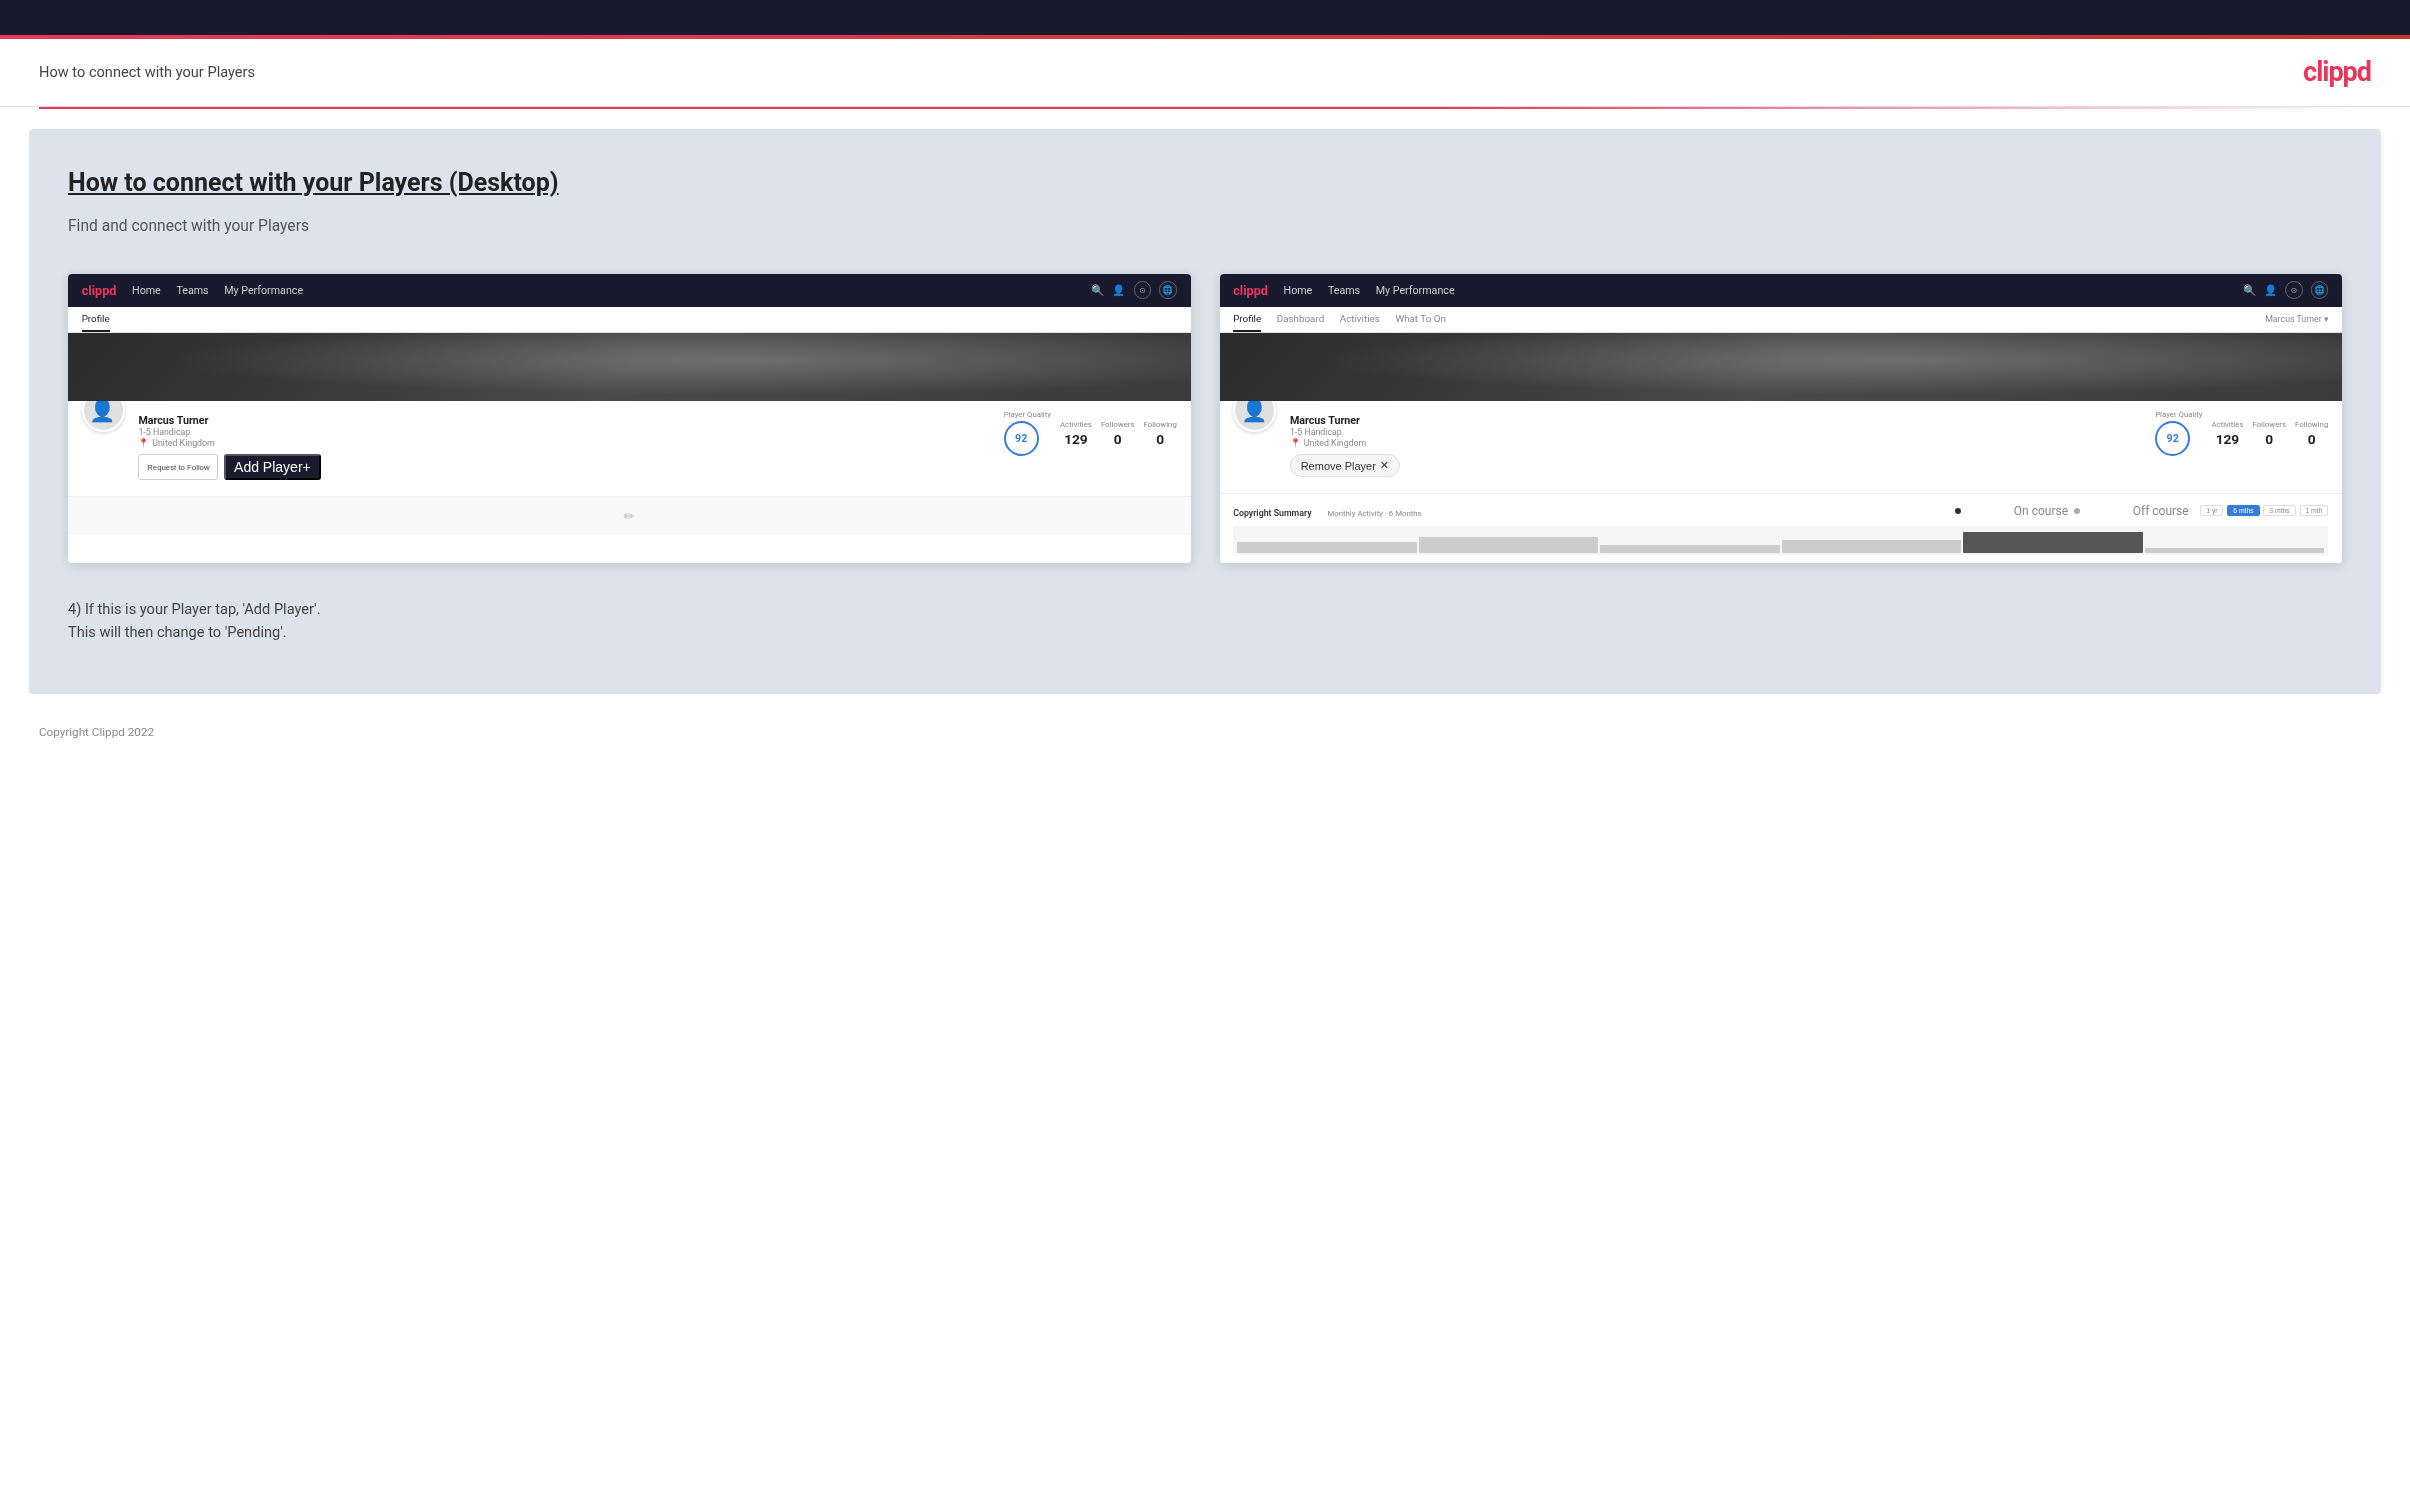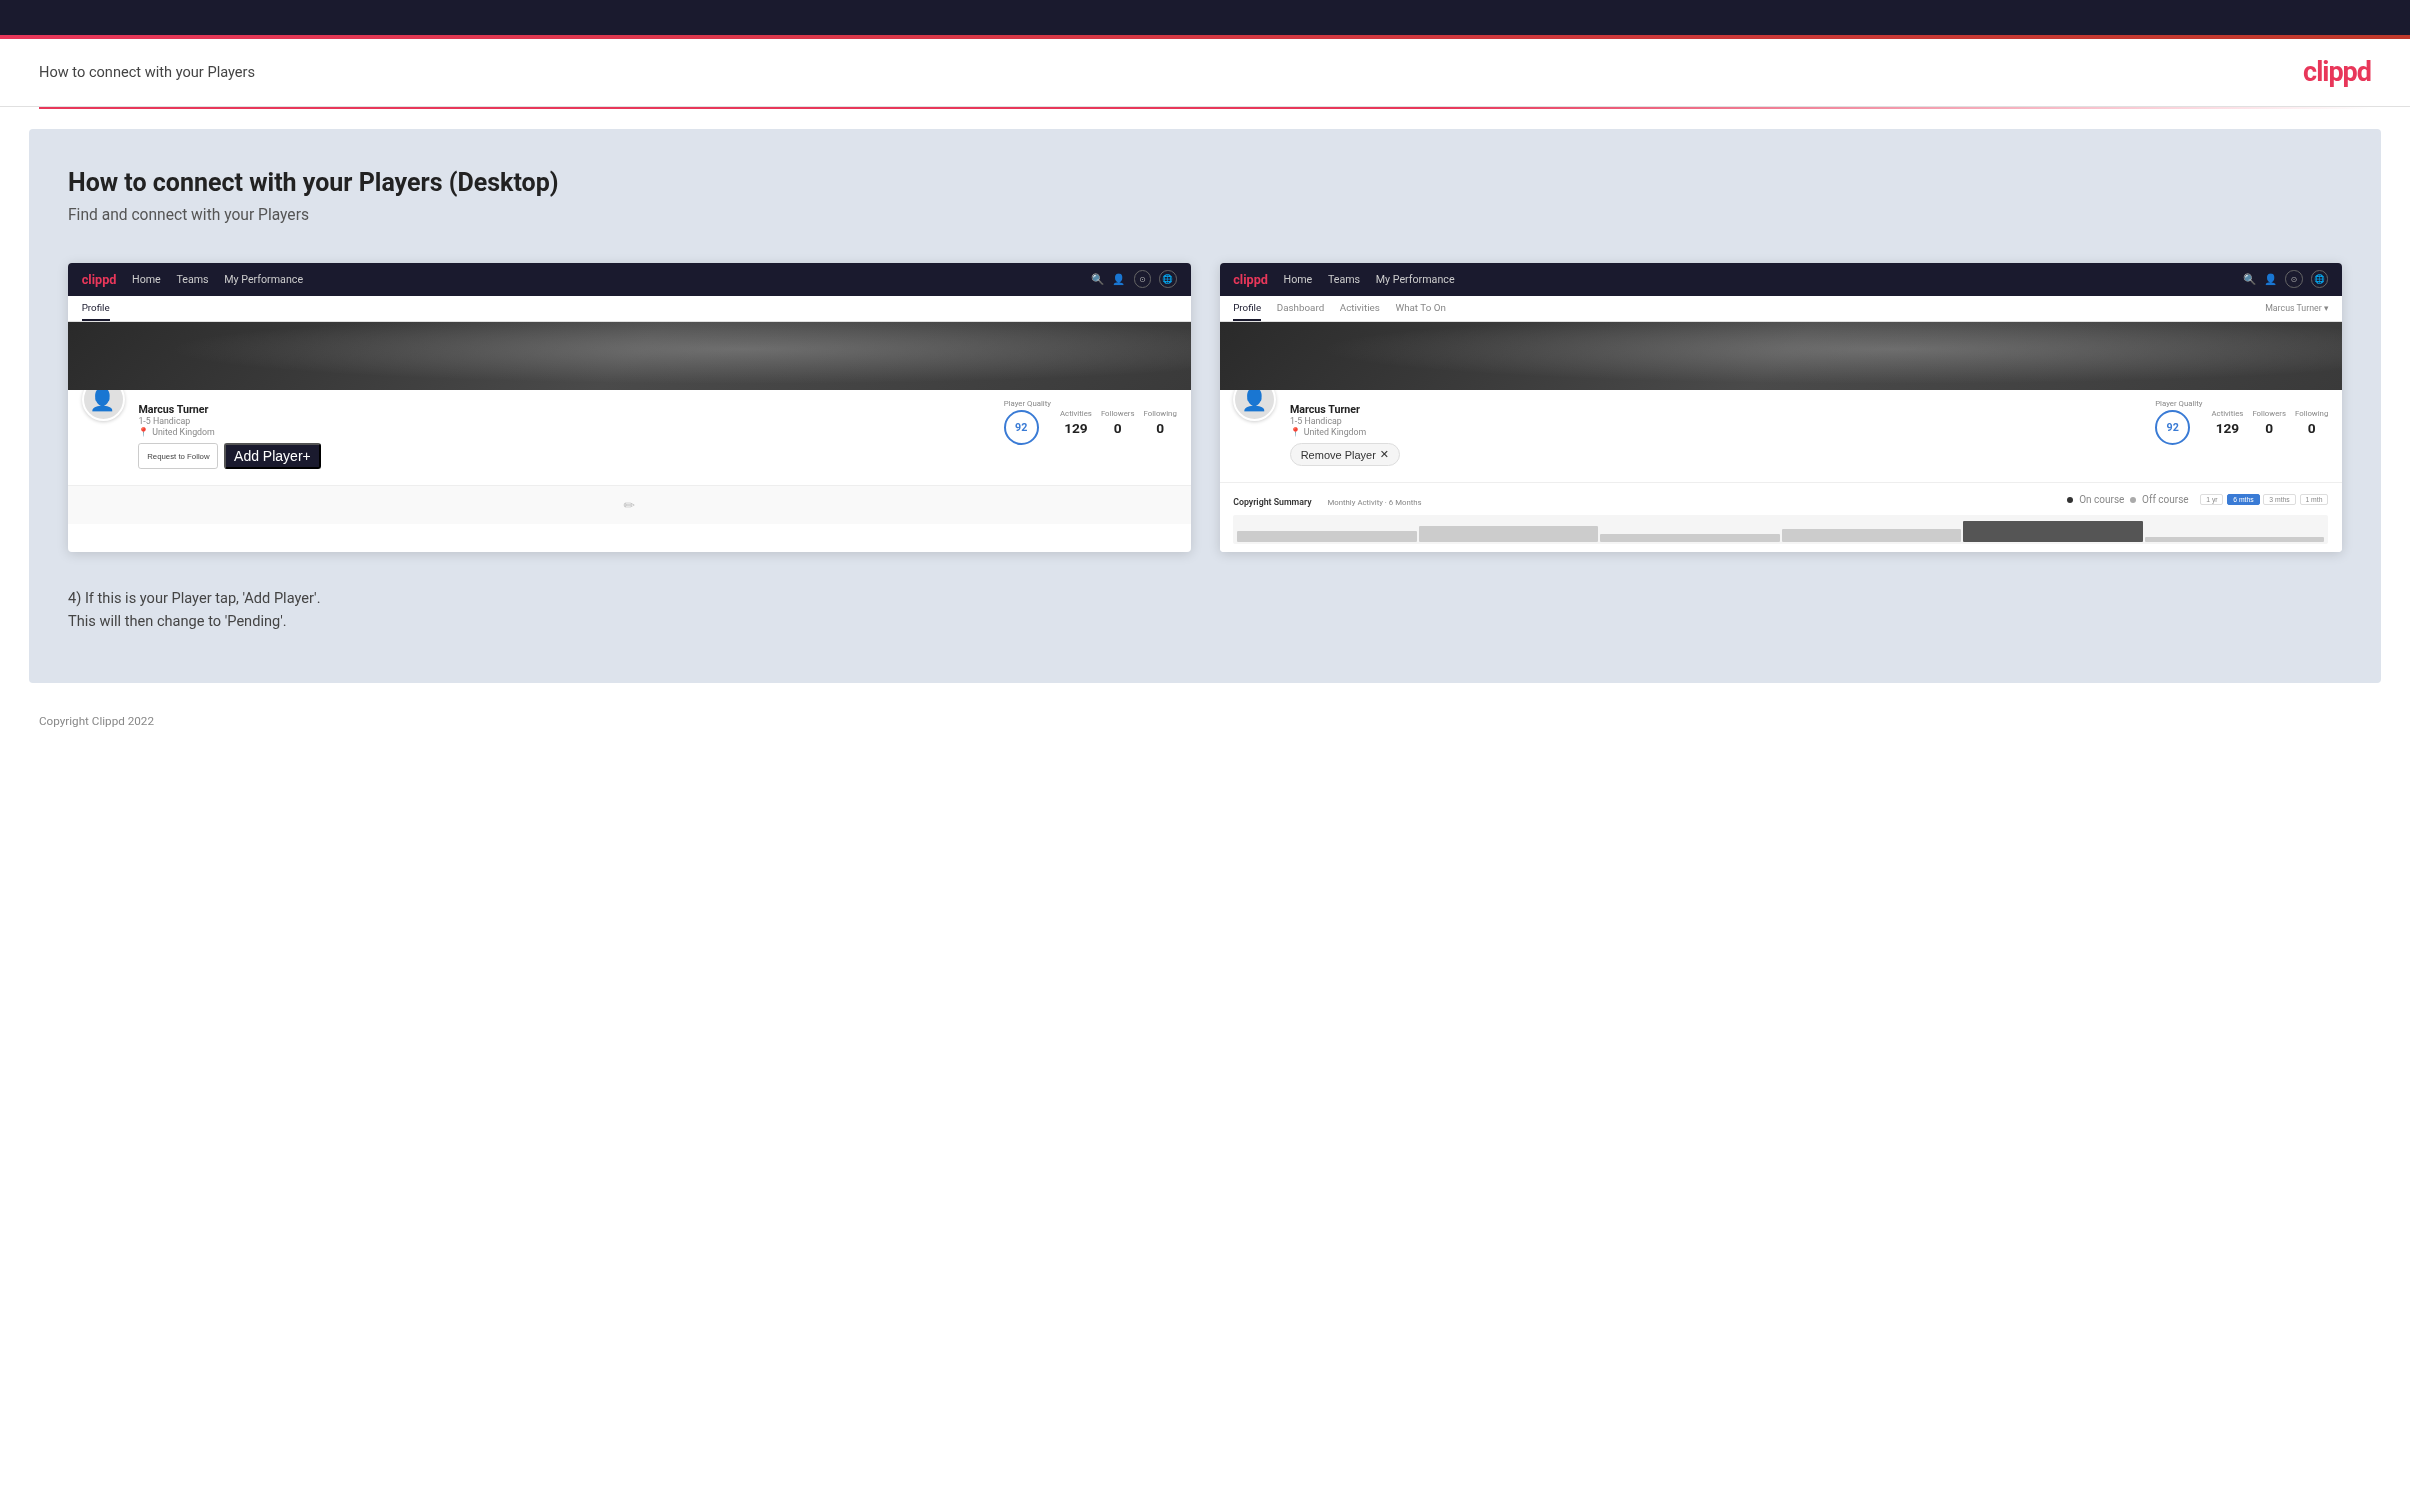--- a/index.html
+++ b/index.html
@@ -50,21 +50,22 @@
       background: #dde3ec;
       margin: 19.5px 29px;
       padding: 39px 39px 49px;
       border-radius: 3.9px;
     }
 
     .main-title {
       font-size: 25px;
       font-weight: 700;
       color: #222;
-      margin-bottom: 9px;
+      margin-bottom: 20px;
+      text-decoration: underline;
     }
     .main-subtitle {
       font-size: 15.6px;
       color: #555;
       margin-bottom: 39px;
     }
 
     
     .screenshots-row {
       display: flex;
@@ -311,22 +312,23 @@
       gap: 5.9px;
       align-items: center;
       margin-right: 7.8px;
     }
     .legend-dot {
       width: 5.9px;
       height: 5.9px;
       border-radius: 50%;
     }
     .legend-label {
-      font-size: 10px;
-      color: #888;
+      font-size: 12px;
+      color: #888;
+      margin-left: 47px;
     }
     .app-filter-btn {
       font-size: 6.8px;
       padding: 1px 4.9px;
       border: 1px solid #ddd;
       border-radius: 2px;
       background: #fff;
       color: #888;
       cursor: pointer;
     }

